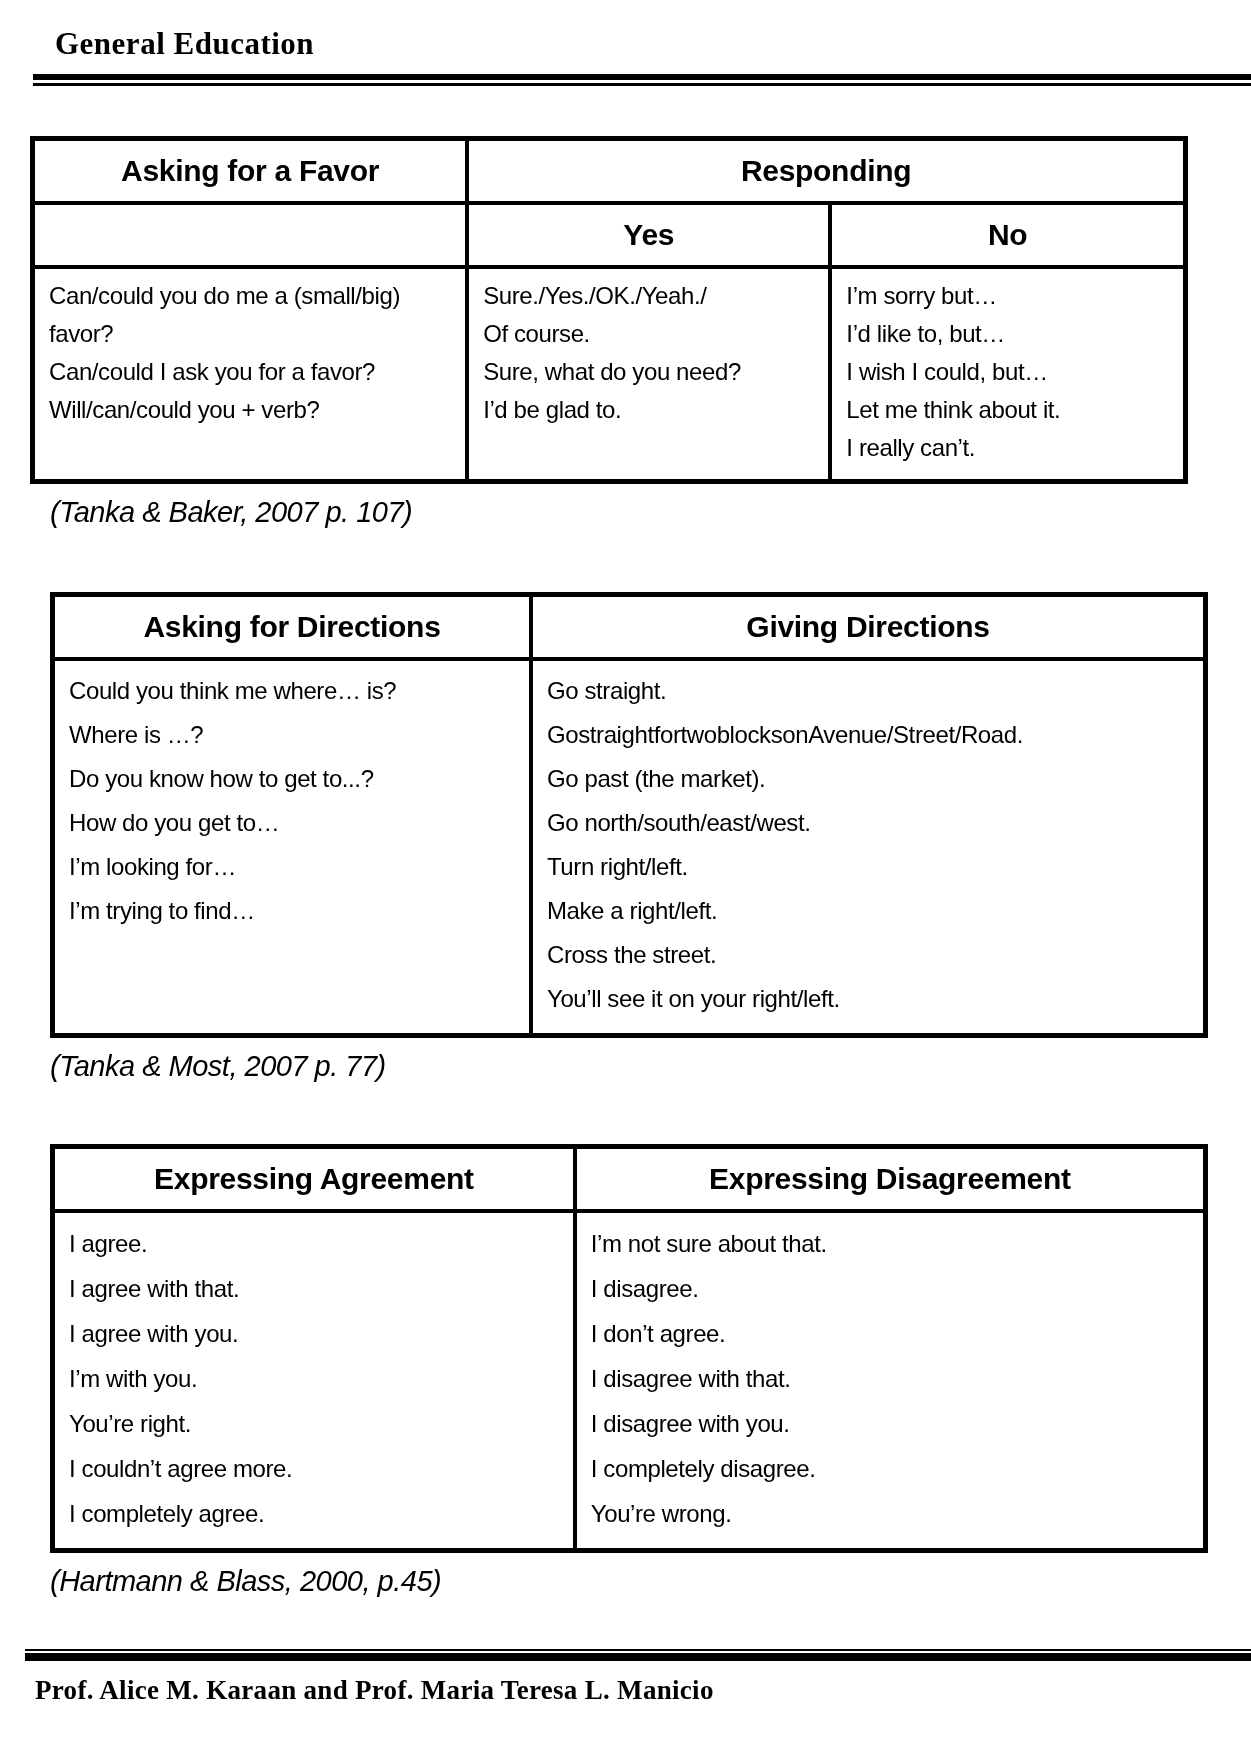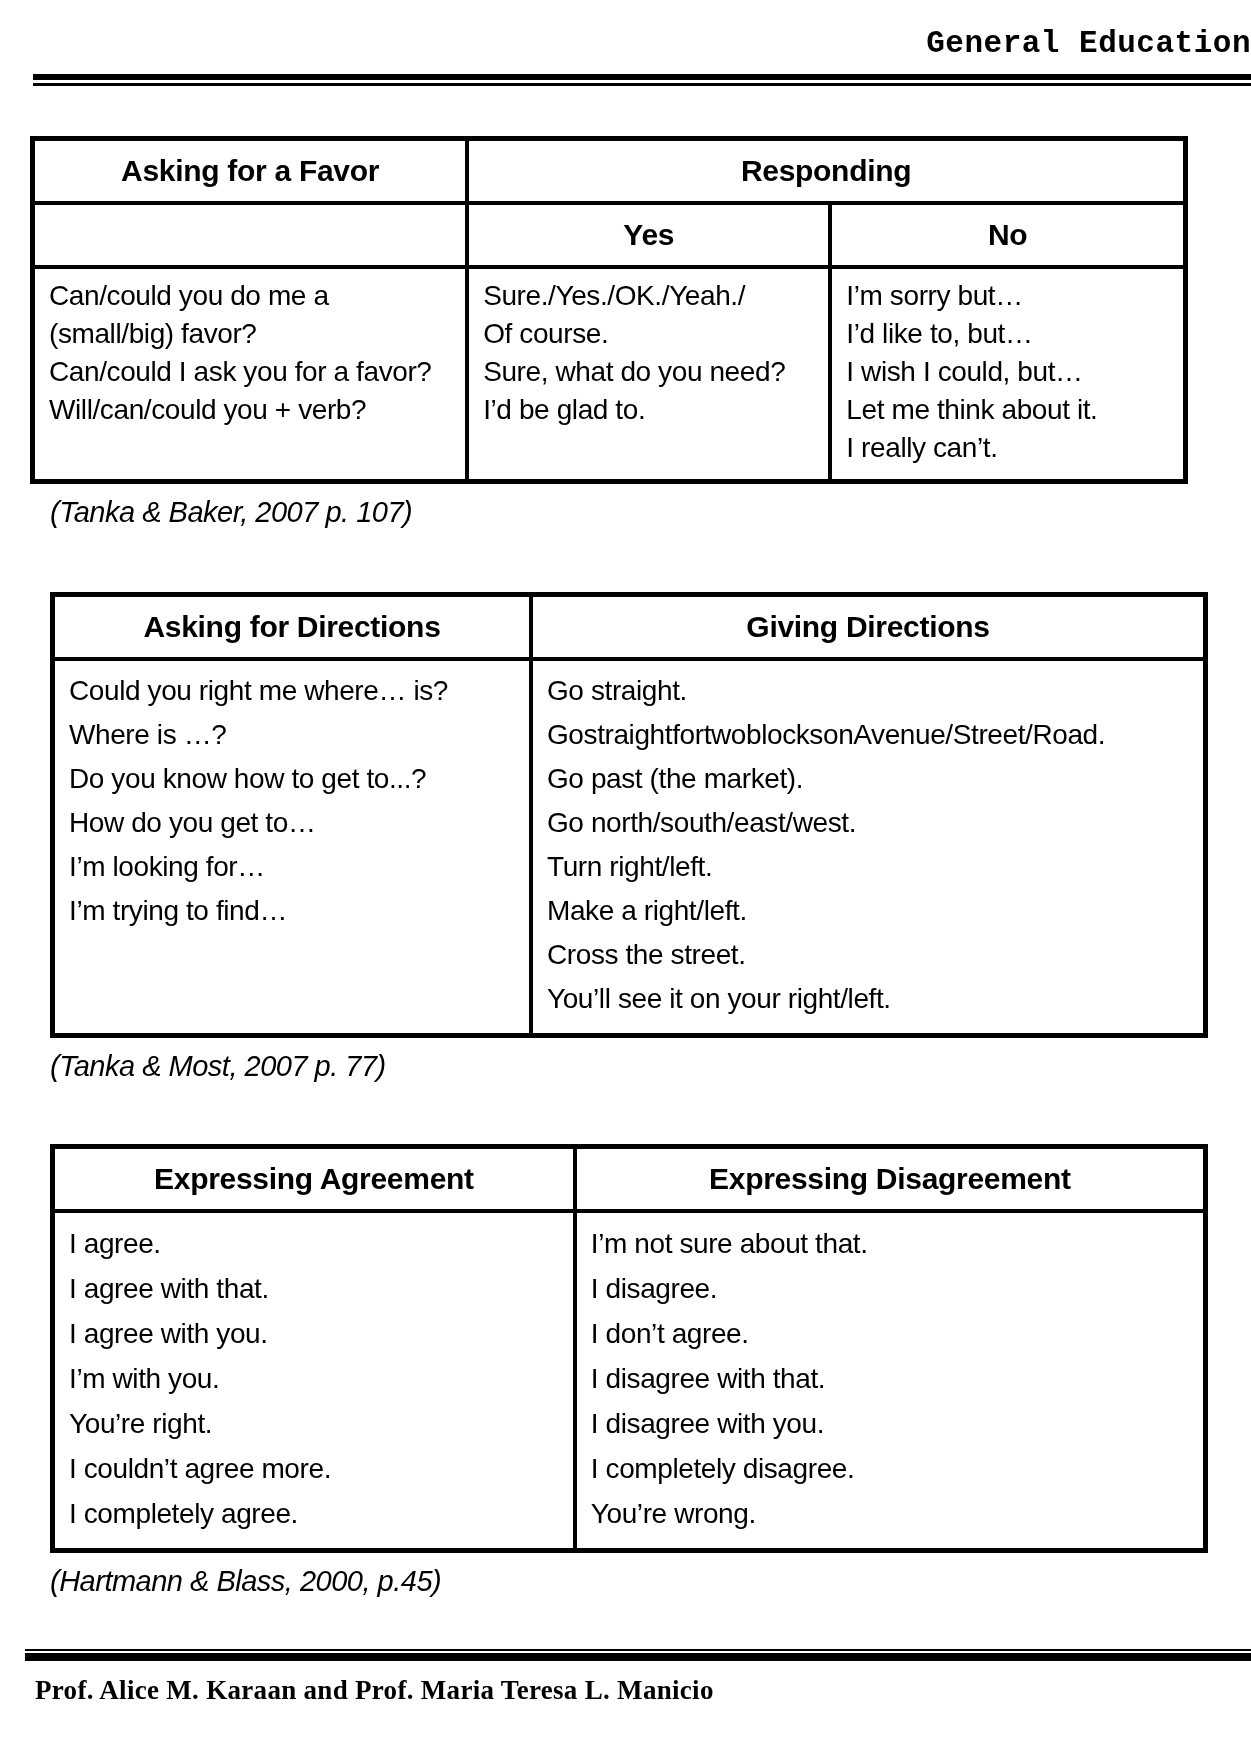--- a/index.html
+++ b/index.html
@@ -3,42 +3,42 @@
 <meta charset="utf-8">
 <style>
   html,body{margin:0;padding:0;}
   body{
     width:1251px;height:1737px;
     background:#ffffff;color:#000;
     font-family:"Liberation Sans", sans-serif;
     overflow:hidden;
   }
   .page-title{
-    font-family:Liberation Mono, monospace;
+    font-family:Liberation Serif, serif;
     font-weight:bold;font-size:31px;letter-spacing:0.5px;
-    margin:26px 0 0 55px;height:40px;text-align:right;
+    margin:26px 0 0 55px;height:40px;
   }
   .header-rule{margin:8px 0 0 33px;width:calc(100% - 33px);}
   .header-rule .r1{height:6px;background:#000;}
   .header-rule .r2{height:3px;background:#000;margin-top:3px;}
 
   table{
     border-collapse:collapse;table-layout:fixed;
     width:1158px;margin-left:50px;
     border:5px solid #000;
   }
   th,td{border:4px solid #000;}
   th{
     font-size:30px;font-weight:bold;text-align:center;
     letter-spacing:-0.3px;padding:13px 6px;
   }
   th.empty{padding:10px 6px;}
   td{
     vertical-align:top;text-align:left;
-    font-size:28px;letter-spacing:-0.4px;
+    font-size:24px;letter-spacing:-0.4px;
     padding:8px 8px 12px 14px;
   }
   .t1{margin-top:50px;margin-left:30px;}
   .t1 td{line-height:38px;}
   .t2{margin-top:58px;border-radius:15px;}
   .t2 td{line-height:44px;}
   .t3{margin-top:56px;border-radius:17px;}
   .t3 td{line-height:45px;}
   .phrase{margin:0;}
 
@@ -113,21 +113,21 @@
         <col style="width:41.5%">
         <col style="width:58.5%">
       </colgroup>
     <tbody>
         <tr>
       <th>Asking for Directions</th>
       <th>Giving Directions</th>
     </tr>
     <tr>
       <td>
-        <div class="phrase">Could you right me where… is?</div>
+        <div class="phrase">Could you think me where… is?</div>
         <div class="phrase">Where is …?</div>
         <div class="phrase">Do you know how to get to...?</div>
         <div class="phrase">How do you get to…</div>
         <div class="phrase">I’m looking for…</div>
         <div class="phrase">I’m trying to find…</div>
       </td>
       <td>
         <div class="phrase">Go straight.</div>
         <div class="phrase">GostraightfortwoblocksonAvenue/Street/Road.</div>
         <div class="phrase">Go past (the market).</div>

